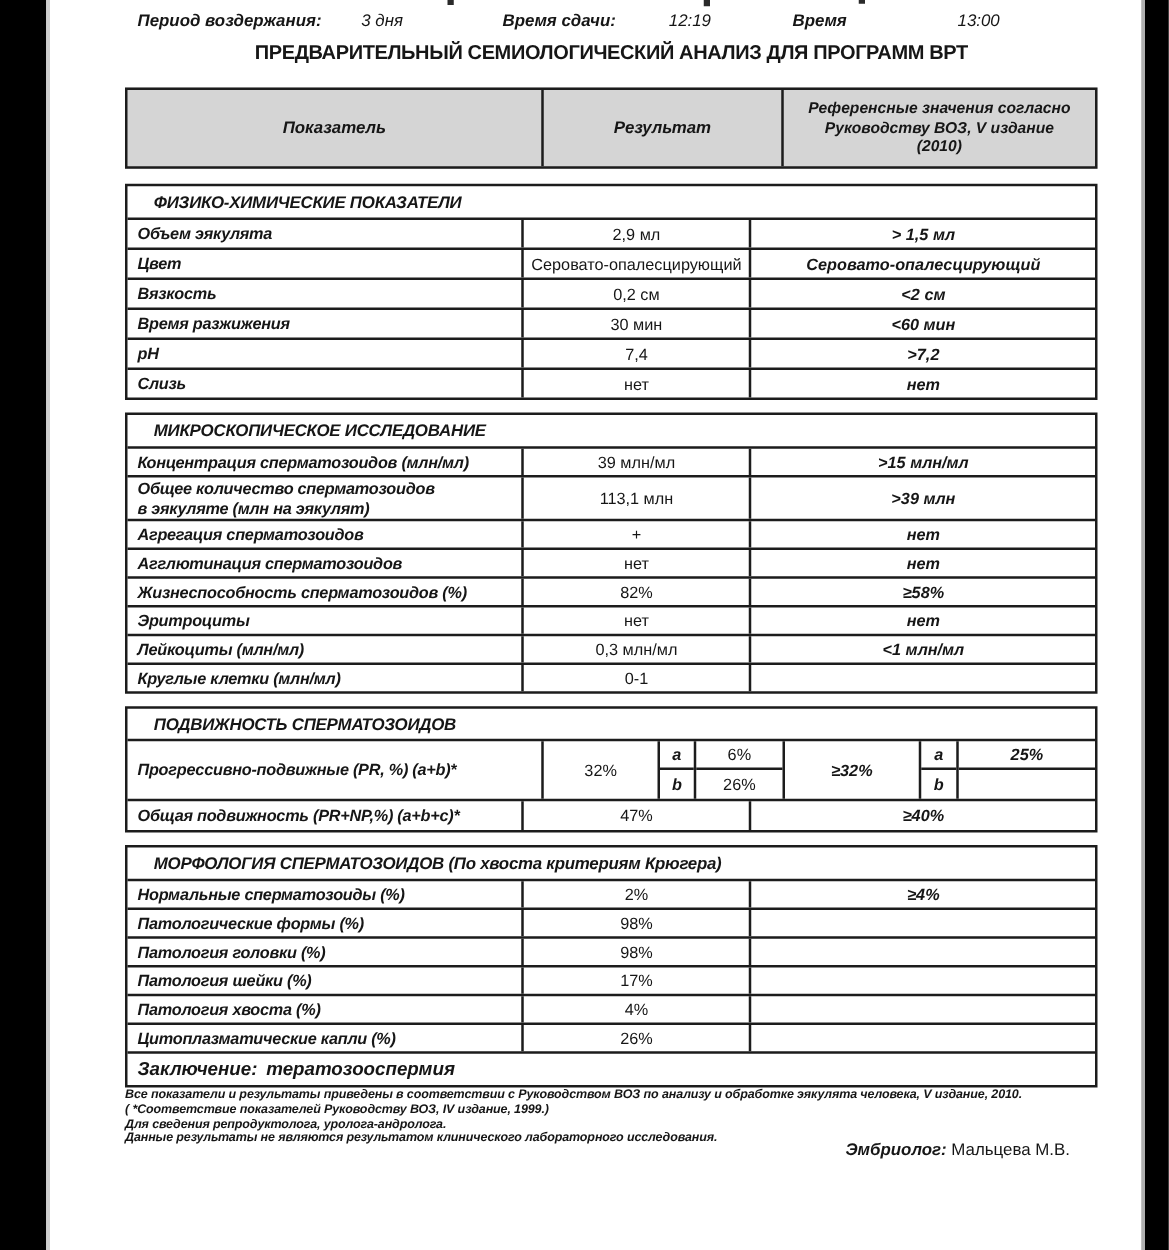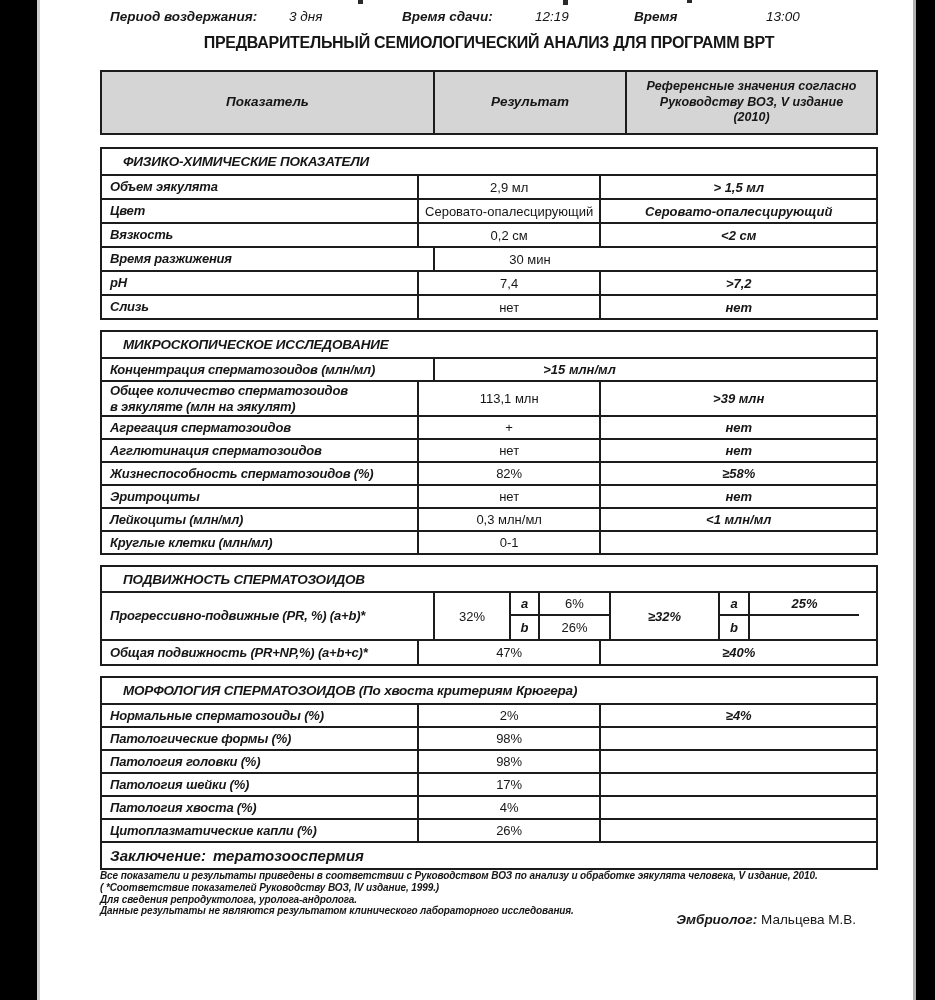--- a/index.html
+++ b/index.html
@@ -68,21 +68,21 @@
   .sec-phys { top: 147px; }
   .sec-micro { top: 330px; }
   .sec-micro .trow { height: 23px; }
   .sec-micro .trow.tall { height: 35px; }
   .sec-mot { top: 565px; }
   .sec-mot .sec-header { height: 24px; }
   .sec-morph { top: 676px; }
   .sec-morph .trow { height: 23px; }
 
   .mot-main { height: 48px; }
-  .mot-res { width: 76px; border-left: 2px solid var(--border); justify-content: center; }
+  .mot-res { width: 93px; border-left: 2px solid var(--border); justify-content: center; }
   .mot-ref { width: 109px; border-left: 2px solid var(--border); justify-content: center; font-weight: bold; font-style: italic; }
   .mot-sub { display: flex; flex-direction: column; border-left: 2px solid var(--border); }
   .w29 { width: 29px; } .w71 { width: 71px; } .w30 { width: 30px; } .w111 { width: 111px; }
   .subcell { height: 23px; display: flex; align-items: center; justify-content: center; }
   .subcell.top { border-bottom: 2px solid var(--border); }
   .sub-ab { font-weight: bold; font-style: italic; }
   .sub-ref { font-weight: bold; font-style: italic; }
   .mot-total { height: 25px; }
 
   .conclusion {
@@ -142,39 +142,41 @@
           <div class="cell c-ref">Серовато-опалесцирующий</div>
         </div>
         <div class="trow">
           <div class="cell c-label">Вязкость</div>
           <div class="cell c-result">0,2 см</div>
           <div class="cell c-ref">&lt;2 см</div>
         </div>
         <div class="trow">
           <div class="cell c-label">Время разжижения</div>
           <div class="cell c-result">30 мин</div>
+          <div class="cell c-ref">&lt;60 мин</div>
         </div>
         <div class="trow">
           <div class="cell c-label">pH</div>
           <div class="cell c-result">7,4</div>
           <div class="cell c-ref">&gt;7,2</div>
         </div>
         <div class="trow">
           <div class="cell c-label">Слизь</div>
           <div class="cell c-result">нет</div>
           <div class="cell c-ref">нет</div>
         </div>
       </div>
   </div>
 
   <div class="table sec-micro">
     <div class="sec-header">МИКРОСКОПИЧЕСКОЕ ИССЛЕДОВАНИЕ</div>
     <div id="micro-rows">
         <div class="trow">
           <div class="cell c-label">Концентрация сперматозоидов (млн/мл)</div>
+          <div class="cell c-result">39 млн/мл</div>
           <div class="cell c-ref">&gt;15 млн/мл</div>
         </div>
         <div class="trow tall">
           <div class="cell c-label">Общее количество сперматозоидов
 в эякуляте  (млн на эякулят)</div>
           <div class="cell c-result">113,1 млн</div>
           <div class="cell c-ref">&gt;39 млн</div>
         </div>
         <div class="trow">
           <div class="cell c-label">Агрегация сперматозоидов</div>

